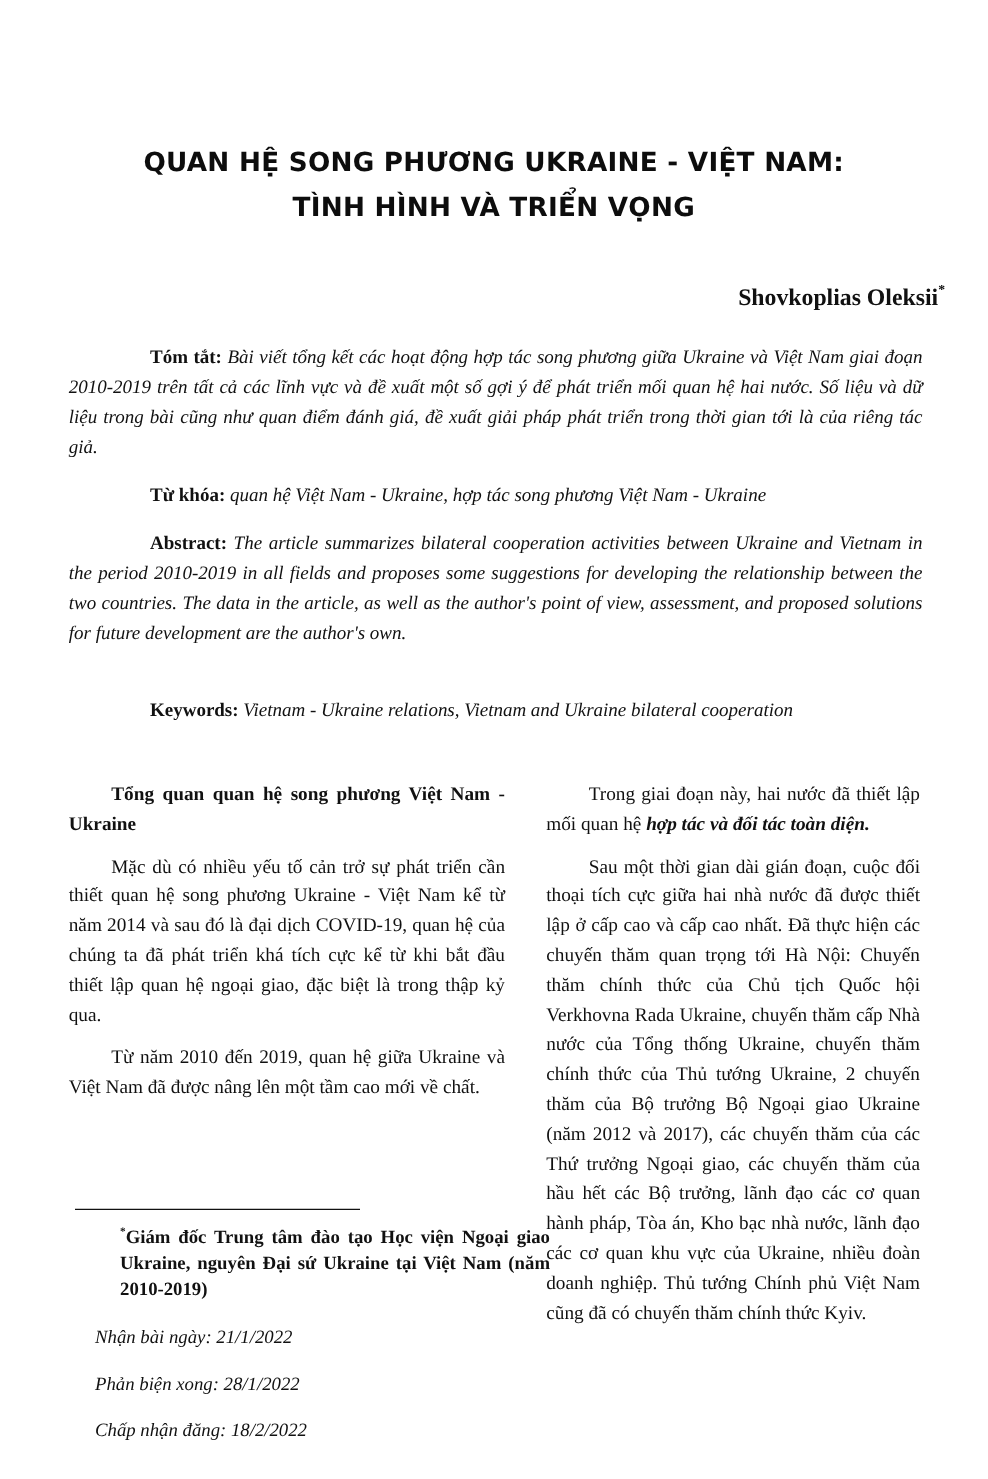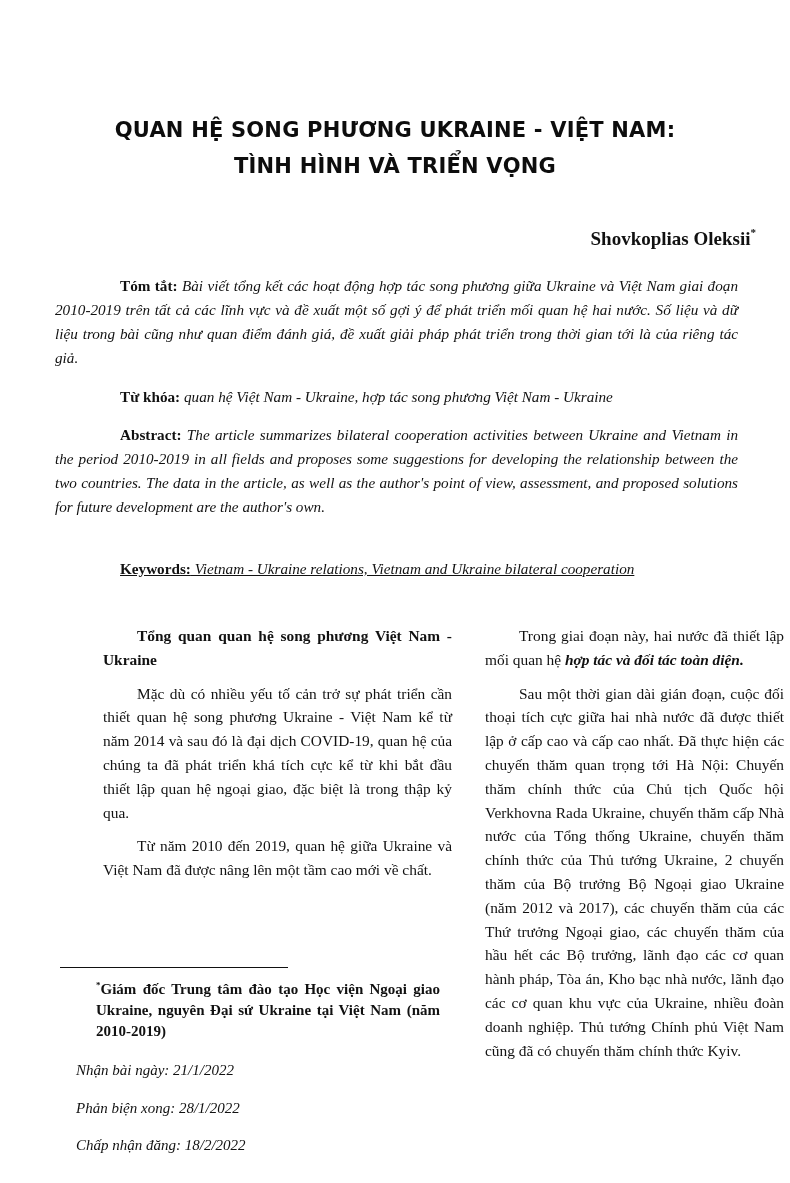--- a/index.html
+++ b/index.html
@@ -22,25 +22,24 @@
     .abs {
       position: absolute; left: 55px; width: 683px;
       font-size: 15.2px; line-height: 24px; text-align: justify;
     }
     .abs p { margin: 0; text-indent: 65px; }
     .abs .lbl { font-weight: bold; font-style: normal; }
     .abs .it { font-style: italic; }
     #abs-vn { top: 274px; }
     #kw-vn { top: 385px; }
     #abs-en { top: 423px; }
-    #kw-en { top: 557px; text-decoration: underline; }
+    #kw-en { top: 557px; }
     .col {
       position: absolute; top: 624px; font-size: 15.4px; line-height: 23.8px;
       text-align: justify;
-      margin-left: 48px;
     }
     .col p { margin: 0 0 10px 0; text-indent: 34px; }
     #col-left { left: 55px; width: 349px; }
     #col-right { left: 437px; width: 299px; }
     .heading { font-weight: bold; }
     .heading p { margin: 0 0 10px 0; }
     .bi { font-weight: bold; font-style: italic; }
     .rule {
       position: absolute; left: 60px; top: 967px; width: 228px; height: 0;
       border-top: 1.6px solid #111;

